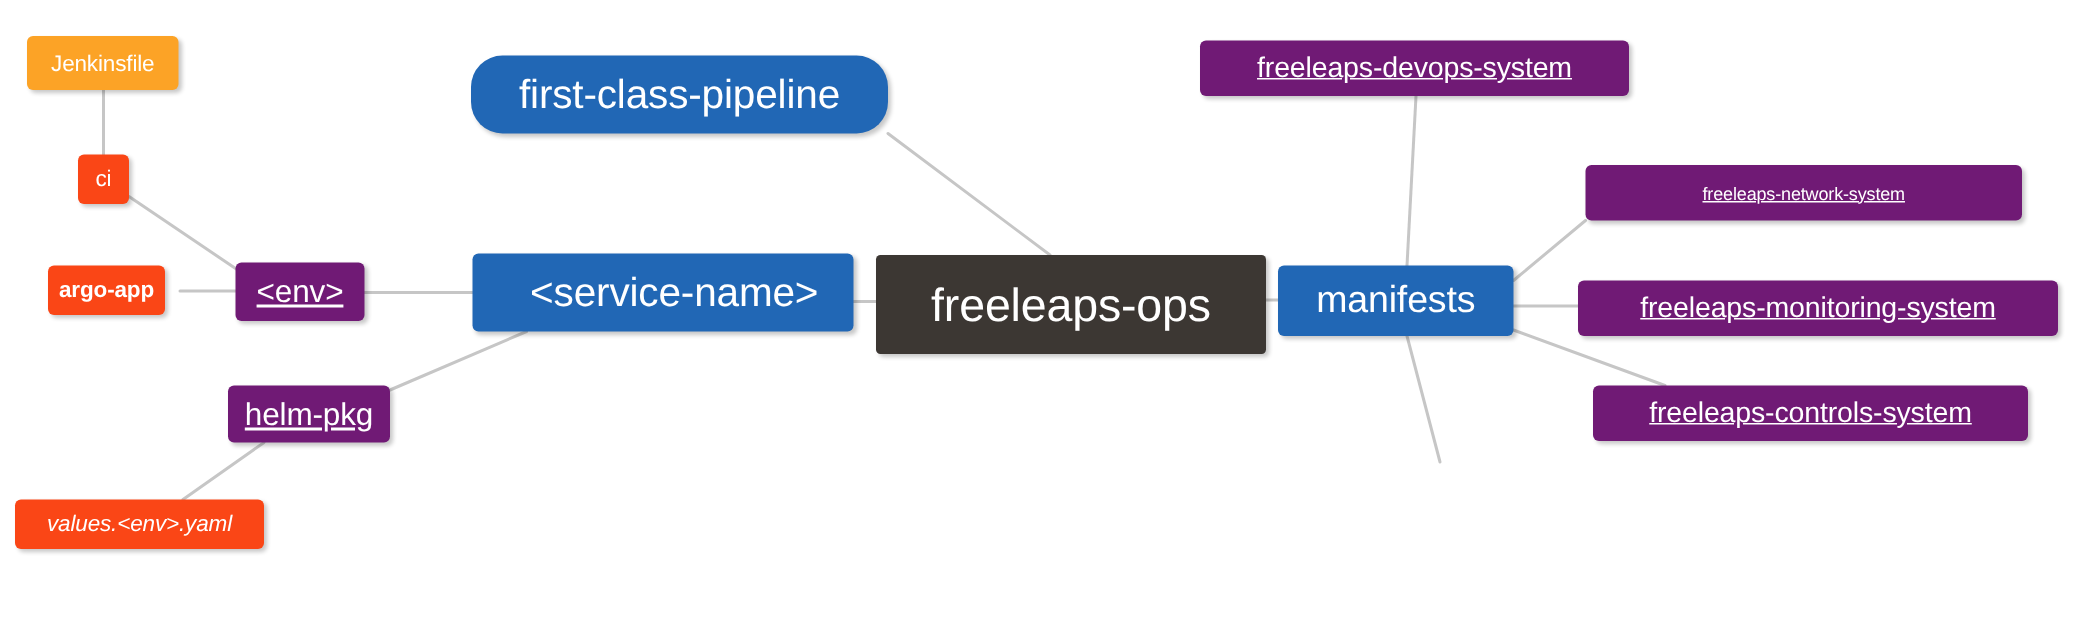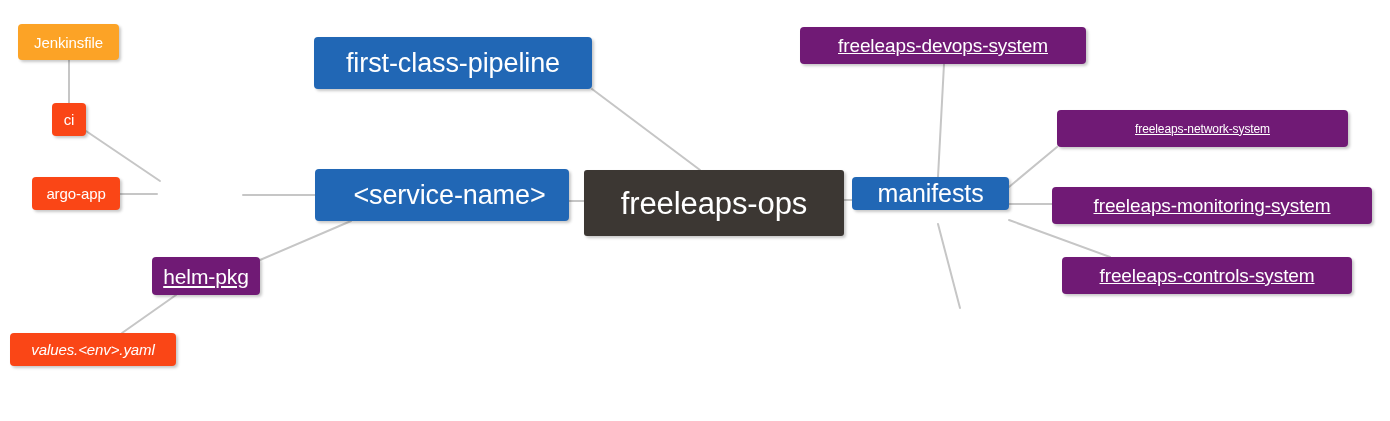--- a/index.html
+++ b/index.html
@@ -60,24 +60,25 @@
       <line x1="592" y1="89" x2="700" y2="170" stroke="#c6c6c6" stroke-width="2" stroke-linecap="round"></line>
       <line x1="844" y1="200" x2="852" y2="200" stroke="#c6c6c6" stroke-width="2" stroke-linecap="round"></line>
       <line x1="938" y1="177" x2="944" y2="64" stroke="#c6c6c6" stroke-width="2" stroke-linecap="round"></line>
       <line x1="1009" y1="187" x2="1057" y2="147" stroke="#c6c6c6" stroke-width="2" stroke-linecap="round"></line>
       <line x1="1009" y1="204" x2="1052" y2="204" stroke="#c6c6c6" stroke-width="2" stroke-linecap="round"></line>
       <line x1="1009" y1="220" x2="1110" y2="257" stroke="#c6c6c6" stroke-width="2" stroke-linecap="round"></line>
       <line x1="938" y1="224" x2="960" y2="308" stroke="#c6c6c6" stroke-width="2" stroke-linecap="round"></line>
     </svg>
 <div class="node orange" style="left: 18px; top: 24px; width: 101px; height: 36px; font-size: 15px;">Jenkinsfile</div>
     <div class="node red" style="left: 52px; top: 103px; width: 34px; height: 33px; font-size: 15px;">ci</div>
-    <div class="node red" style="left: 32px; top: 177px; width: 88px; height: 33px; font-size: 15px;">argo-app</div>
+    <div class="node red" style="left: 32px; top: 177px; width: 78px; height: 33px; font-size: 15px; font-weight: bold;">argo-app</div>
+    <div class="node green" style="left: 157px; top: 175px; width: 86px; height: 39px; font-size: 21px;">&lt;env&gt;</div>
     <div class="node green" style="left: 152px; top: 257px; width: 108px; height: 38px; font-size: 21px;">helm-pkg</div>
     <div class="node red" style="left: 10px; top: 333px; width: 166px; height: 33px; font-size: 15px; font-style: italic;">values.&lt;env&gt;.yaml</div>
     <div class="node blue" style="left: 315px; top: 169px; width: 254px; height: 52px; font-size: 27px; padding-left: 15px;">&lt;service-name&gt;</div>
-    <div class="node blue" style="left: 314px; top: 37px; width: 278px; height: 52px; font-size: 27px;">first-class-pipeline</div>
+    <div class="node blue" style="left: 314px; top: 37px; width: 278px; height: 52px; font-size: 27px; border-radius: 21px;">first-class-pipeline</div>
     <div class="node root" style="left: 584px; top: 170px; width: 260px; height: 66px; font-size: 31px;">freeleaps-ops</div>
-    <div class="node blue" style="left: 852px; top: 177px; width: 157px; height: 33px; font-size: 25px;">manifests</div>
+    <div class="node blue" style="left: 852px; top: 177px; width: 157px; height: 47px; font-size: 25px;">manifests</div>
     <div class="node green" style="left: 800px; top: 27px; width: 286px; height: 37px; font-size: 19px;">freeleaps-devops-system</div>
     <div class="node green" style="left: 1057px; top: 110px; width: 291px; height: 37px; font-size: 12px;">freeleaps-network-system</div>
     <div class="node green" style="left: 1052px; top: 187px; width: 320px; height: 37px; font-size: 19px; text-align: center;">freeleaps-monitoring-system</div>
     <div class="node green" style="left: 1062px; top: 257px; width: 290px; height: 37px; font-size: 19px;">freeleaps-controls-system</div>
   </div>
 
 </body></html>

